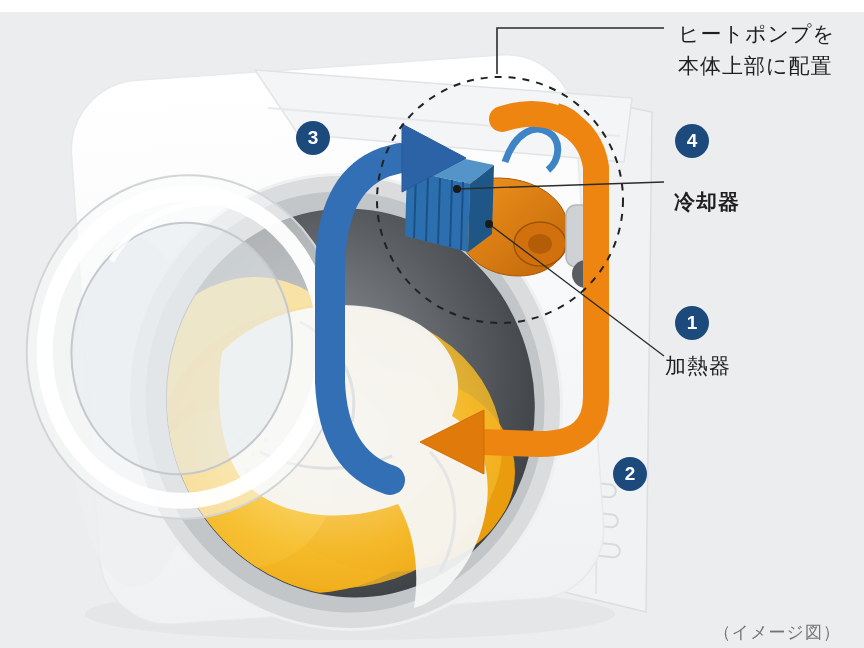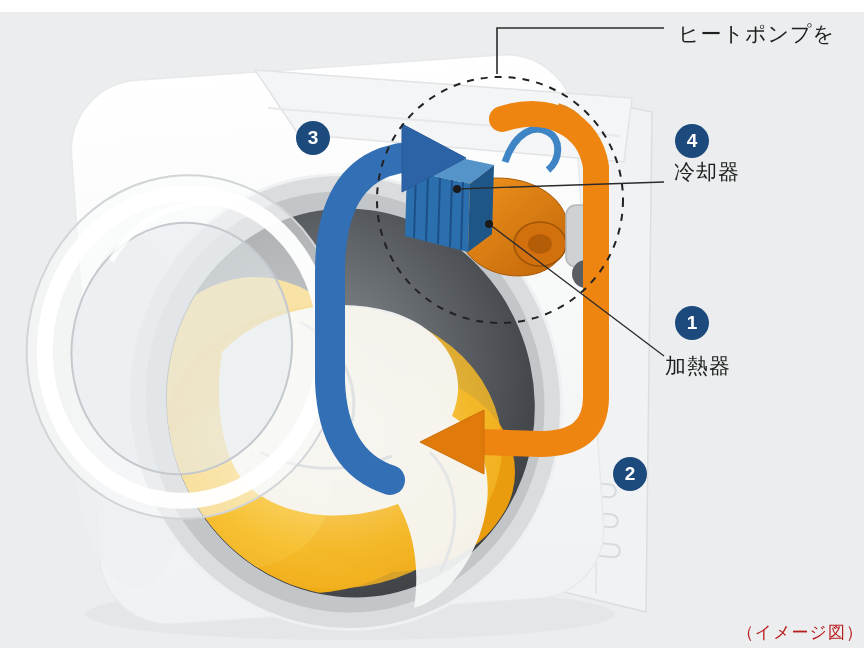--- a/index.html
+++ b/index.html
@@ -12,21 +12,21 @@
     position:absolute;width:34px;height:34px;border-radius:50%;
     background:#1d4a7c;color:#ffffff;font-size:19px;font-weight:bold;
     display:flex;align-items:center;justify-content:center;user-select:none;
   }
   .lbl{
     position:absolute;color:#1f1f1f;font-size:21px;font-weight:500;
     letter-spacing:1px;white-space:nowrap;
   }
   .title-lbl{line-height:32px;}
   .caption{
-    position:absolute;right:0;top:609px;font-size:17px;color:#b91c1c;
+    position:absolute;right:23px;top:609px;font-size:17px;color:#737373;
     letter-spacing:1px;
   }
 </style>
 </head>
 <body>
 
 <div class="stage">
 
   <svg class="scene" width="864" height="648" viewBox="0 0 864 648">
     <defs>
@@ -163,23 +163,24 @@
       <line x1="489" y1="212" x2="664" y2="344" stroke-width="1.3"></line>
     </g>
     <g fill="#1a1a1a">
       <circle cx="457" cy="177" r="4"></circle>
       <circle cx="489" cy="212" r="4"></circle>
     </g>
   </svg>
 
   <div class="lbl title-lbl" style="left:678px;top:6px;">
     <div>ヒートポンプを</div>
+    <div>本体上部に配置</div>
   </div>
 
-  <div class="lbl" style="left:674px;top:146px;">冷却器</div>
+  <div class="lbl" style="left:674px;top:176px;font-weight:bold;">冷却器</div>
 
   <div class="lbl" style="left:665px;top:340px;">加熱器</div>
 
   <div class="badge" style="left:296px;top:109px;">3</div>
   <div class="badge" style="left:675px;top:112px;">4</div>
   <div class="badge" style="left:675px;top:294px;">1</div>
   <div class="badge" style="left:613px;top:445px;">2</div>
 
   <div class="caption">（イメージ図）</div>
 

